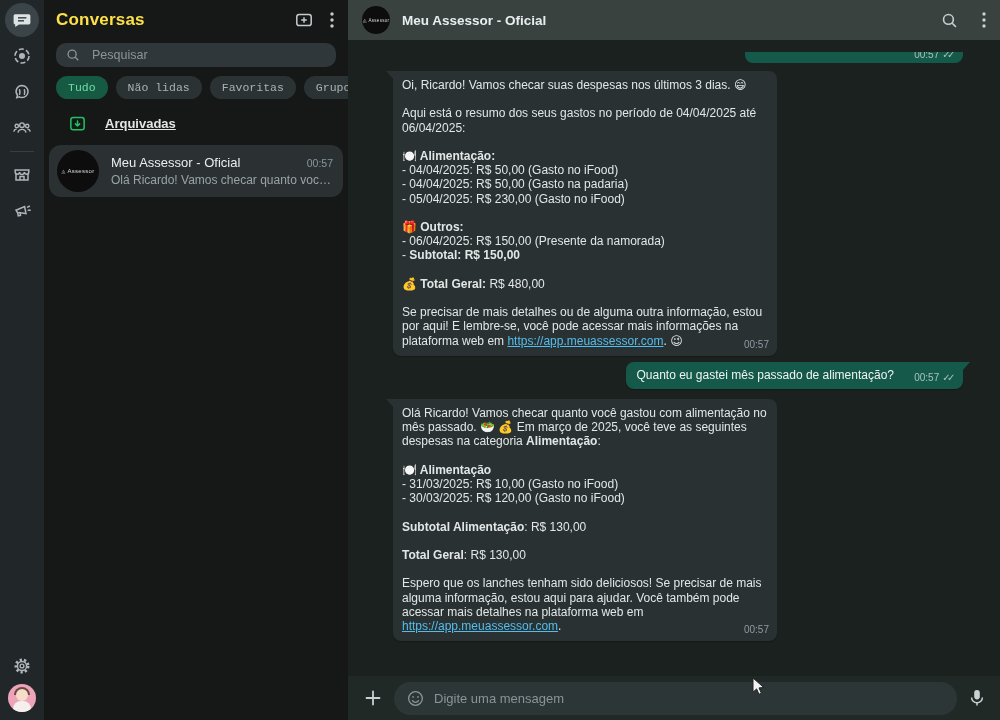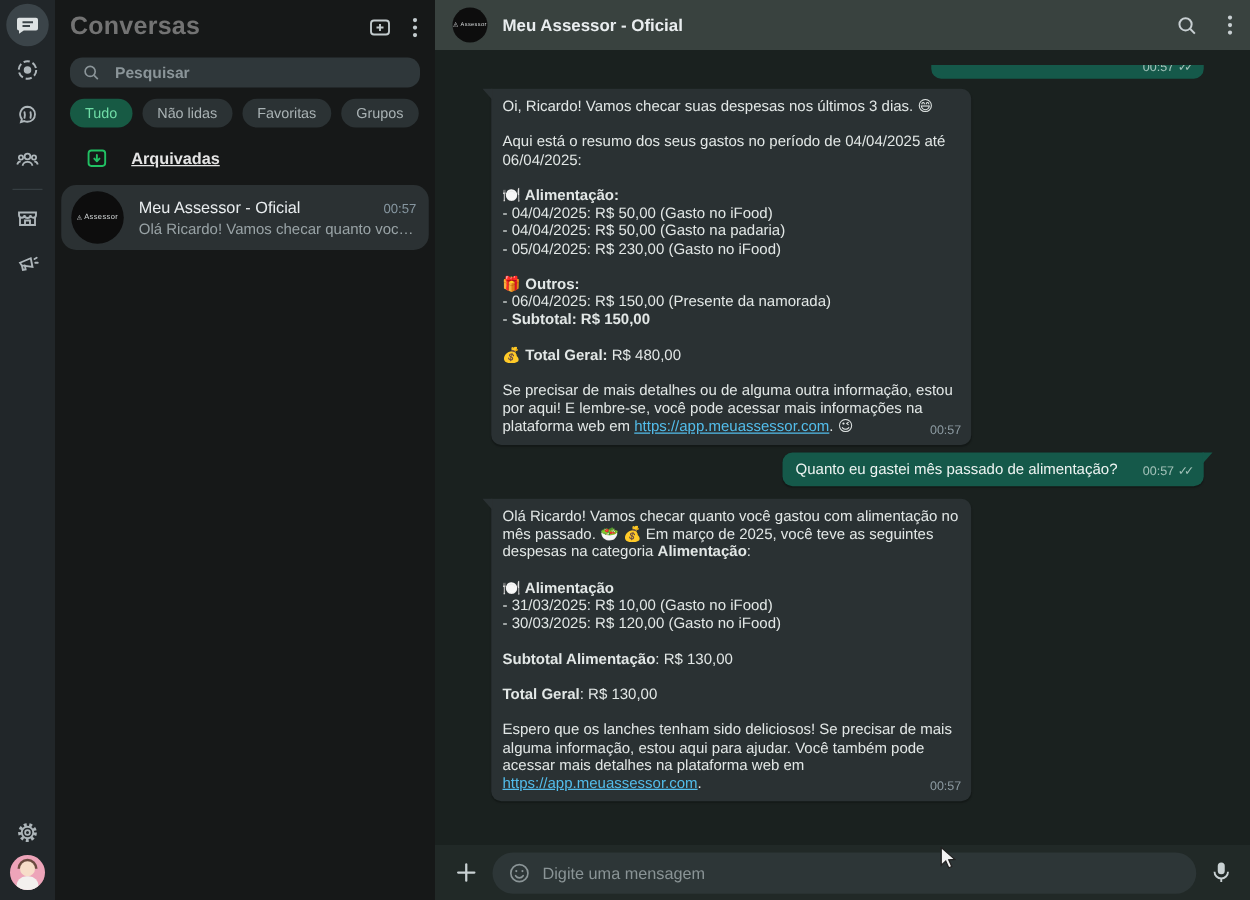--- a/index.html
+++ b/index.html
@@ -16,27 +16,27 @@
   .rail-spacer { flex:1; }
   .rail-avatar { width:28px; height:28px; border-radius:50%; background:#eda4b9; margin-bottom:8px; position:relative; overflow:hidden; cursor:pointer; }
   .rail-avatar .face { position:absolute; left:8px; top:5px; width:12px; height:12px; border-radius:50%; background:#f7ddc9; }
   .rail-avatar .hair { position:absolute; left:6px; top:3px; width:16px; height:8px; border-radius:8px 8px 0 0; background:#6b4a3f; }
   .rail-avatar .body { position:absolute; left:5px; top:17px; width:18px; height:12px; border-radius:8px 8px 0 0; background:#f3f0ee; }
   svg { display:block; }
 
   
   .panel { width:304px; background:#161818; flex-shrink:0; display:flex; flex-direction:column; }
   .panel-head { display:flex; align-items:center; justify-content:space-between; padding:10px 14px 4px 12px; }
-  .panel-title { color:#737373; font-size:20px; font-weight:bold; letter-spacing:.2px; }
+  .panel-title { color:#fde047; font-size:17px; font-weight:bold; letter-spacing:.2px; }
   .panel-actions { display:flex; align-items:center; gap:16px; color:#c3cbce; }
   .icon-btn { cursor:pointer; display:grid; place-items:center; }
-  .searchbar { margin:9px 12px 0 12px; height:24px; background:#2f373a; border-radius:10px; display:flex; align-items:center; padding:0 10px; gap:12px; color:#8b9599; cursor:text;font-weight:bold; }
+  .searchbar { margin:9px 12px 0 12px; height:24px; background:#2f373a; border-radius:10px; display:flex; align-items:center; padding:0 10px; gap:12px; color:#8b9599; cursor:text; }
   .searchbar .ph { font-size:12.5px; color:#8b9599; }
   .chips { display:flex; gap:8px; margin:9px 12px 0 12px; }
-  .chip { height:23px; padding:4px 12px; border-radius:12px; background:#2b3234; color:#a9b2b4; font-size:11.5px; display:flex; align-items:center; cursor:pointer; white-space:nowrap; }
+  .chip { height:23px; padding:4px 12px; border-radius:12px; background:#2b3234; color:#a9b2b4; font-size:11.5px; display:flex; align-items:center; cursor:pointer; white-space:nowrap;font-family:Liberation Mono, monospace; }
   .chip.active { background:var(--chip-active-bg,#175a44); color:var(--chip-active-text,#6fdca6); }
   .archived { display:flex; align-items:center; gap:18px; padding:0 12px 0 24px; height:38px; margin-top:5px; cursor:pointer; }
   .archived .lbl { color:#e5e5e5; font-size:13px; font-weight:bold;text-decoration:underline; }
   .chat-item { margin:3px 5px 0 5px; height:52px; border-radius:12px; background:#2b3133; display:flex; align-items:center; padding:0 10px 0 8px; gap:12px; cursor:pointer; }
   .wa-avatar { border-radius:50%; background:#0d0d0d; display:grid; place-items:center; color:#d8dcdd; flex-shrink:0; overflow:hidden; }
   .wa-avatar .logo { font-size:6px; letter-spacing:.3px; white-space:nowrap; }
   .wa-avatar .logo::before { content:"◬ "; font-size:5px; }
   .chat-item .av { width:42px; height:42px; }
   .chat-item .mid { flex:1; min-width:0; }
   .chat-item .r1 { display:flex; align-items:baseline; justify-content:space-between; }

